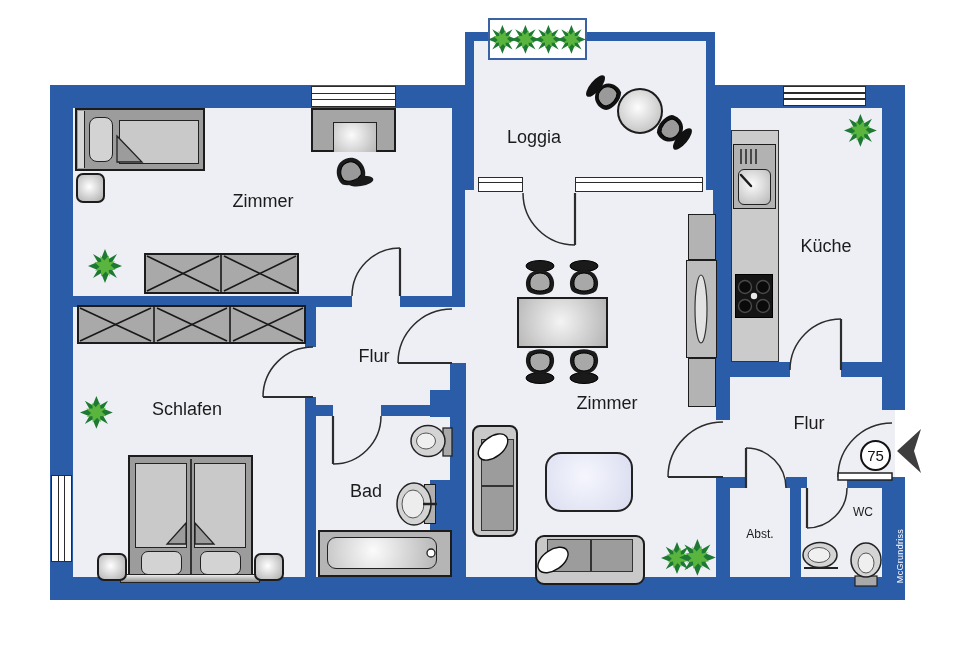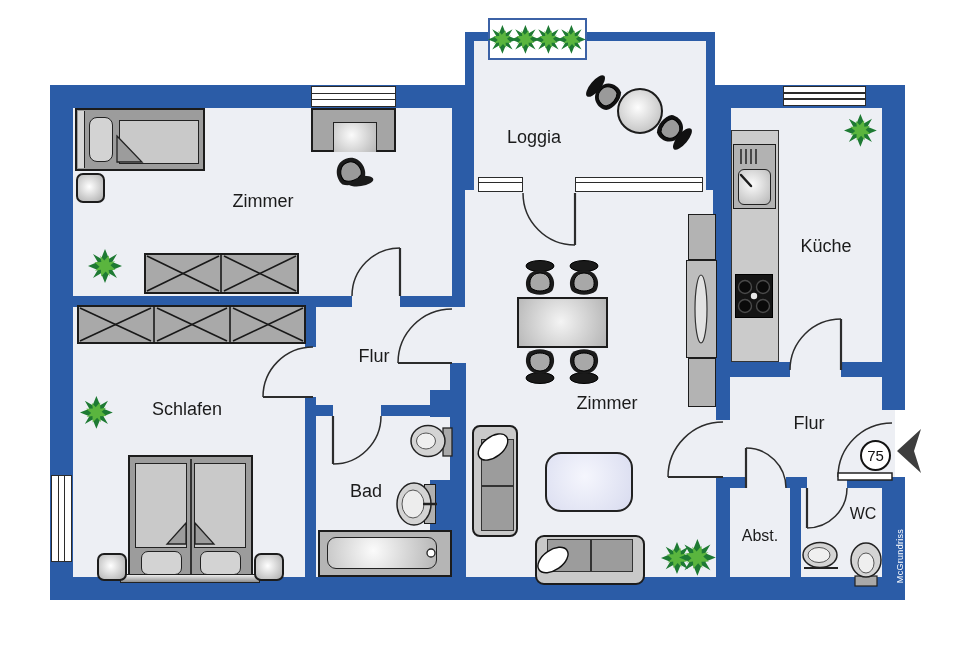--- a/index.html
+++ b/index.html
@@ -16,21 +16,21 @@
   .window.v .l1 { top: 0; bottom: 0; left: 30%; width: 1.4px; }
   .window.v .l2 { top: 0; bottom: 0; left: 62%; width: 1.4px; }
   .furn { position: absolute; background: var(--furn); border: 2px solid #1c1c1c; }
   .lightg { background: var(--furn_light); }
   .gradbox { background: radial-gradient(circle at 42% 42%, #fbfbfb, #b5b5b5); }
   .nightstand { position: absolute; border: 2px solid #1c1c1c; border-radius: 7px;
     background: radial-gradient(circle at 45% 45%, #fff, #ababab); }
   .inner { position: absolute; border: 1.5px solid #222; }
   .label { position: absolute; width: 100px; text-align: center; font-size: 18px;
     color: #1b1b1b; }
-  .label.sm { font-size: 16px; }
+  .label.sm { font-size: 12px; }
   .badge { position: absolute; left: 860px; top: 440px; width: 31px; height: 31px;
     border: 2px solid #131313; border-radius: 50%; background: #fff; color: #111;
     font-size: 15px; text-align: center; line-height: 27px; }
   .watermark { position: absolute; left: 865px; top: 550px; width: 72px; height: 12px;
     color: #fff; font-size: 9px; text-align: center; letter-spacing: .3px;
     transform: rotate(-90deg); }
   .planter { position: absolute; left: 488px; top: 18px; width: 99px; height: 42px;
     background: #fff; border: 2px solid #3c62a6; }
   svg.overlay { position: absolute; left: 0; top: 0; pointer-events: none; }
   .ctable { position: absolute; border: 2px solid #222; border-radius: 16px;

